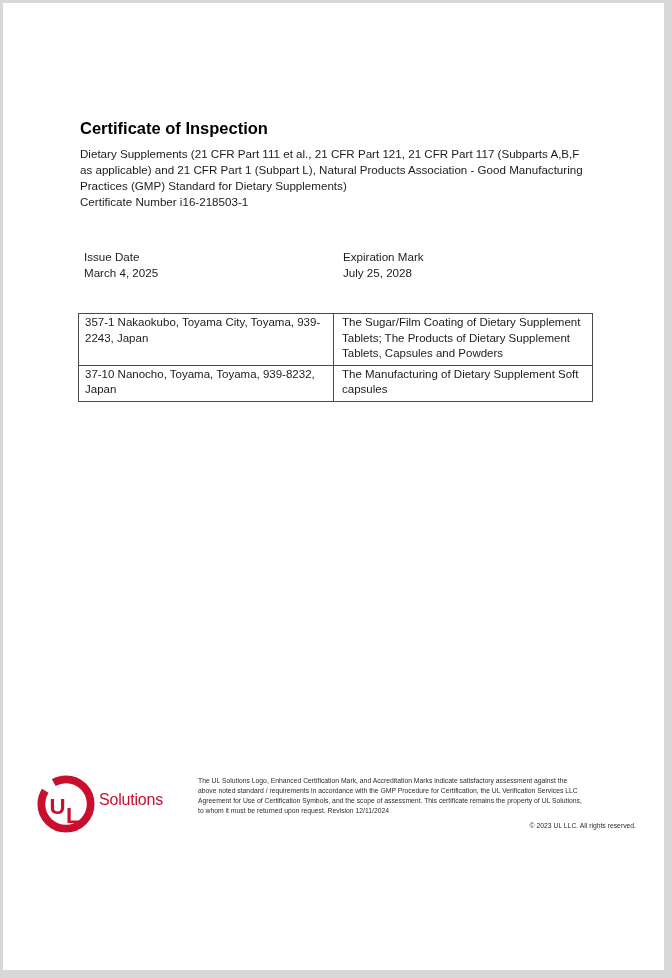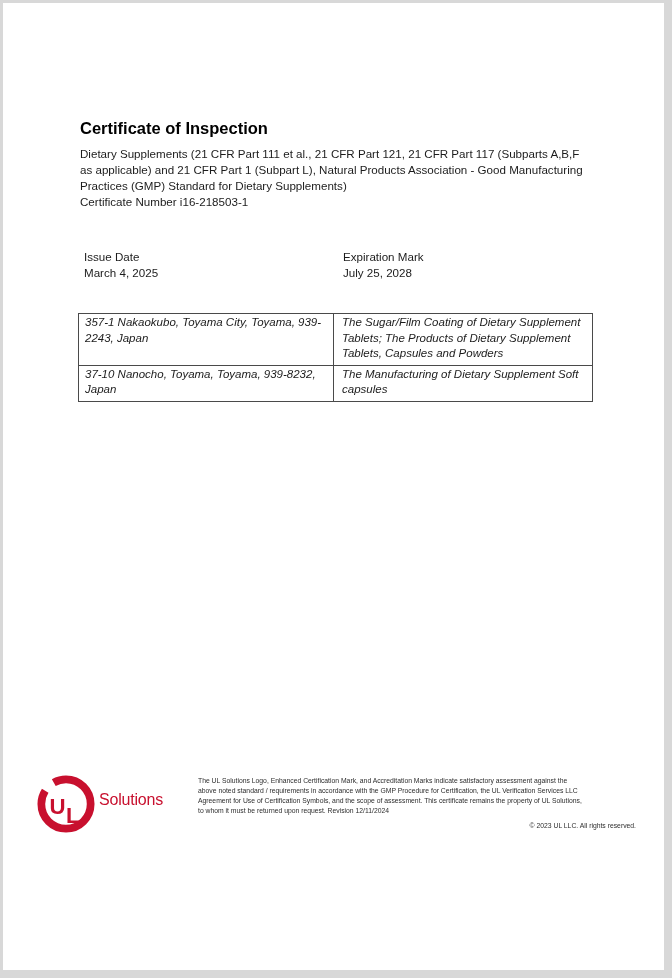--- a/index.html
+++ b/index.html
@@ -32,21 +32,20 @@
   .dates { position: absolute; top: 221px; left: 0; width: 661px; height: 34px; }
   .date-col { position: absolute; top: 0; font-size: 11.6px; line-height: 15.5px; margin-top: 25px; }
   .date-col.issue { left: 81px; }
   .date-col.expiration { left: 340px; }
   table.facilities {
     position: absolute;
     left: 75px; top: 310px;
     width: 514px;
     border-collapse: collapse;
     table-layout: fixed;
-    font-style: italic;
   }
   table.facilities td {
     border: 1px solid #4a4a4a;
     font-size: 11.5px;
     line-height: 15.6px;
     vertical-align: top;
     padding: 1px 9px 3px 6px;
   }
   table.facilities td.addr { width: 255px; }
   table.facilities td.scope { width: 259px; padding-left: 8px; }

